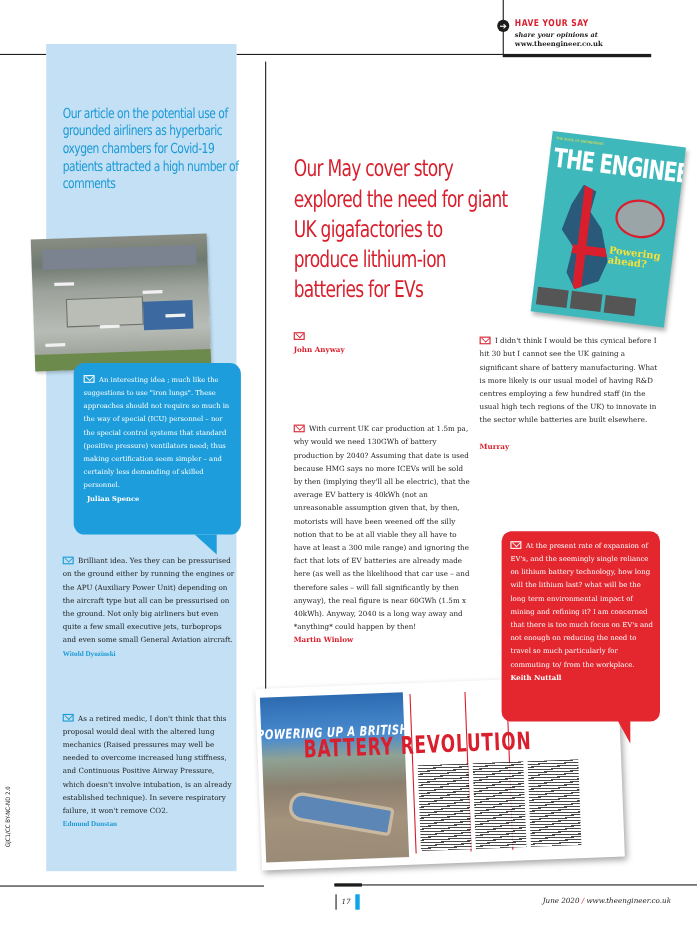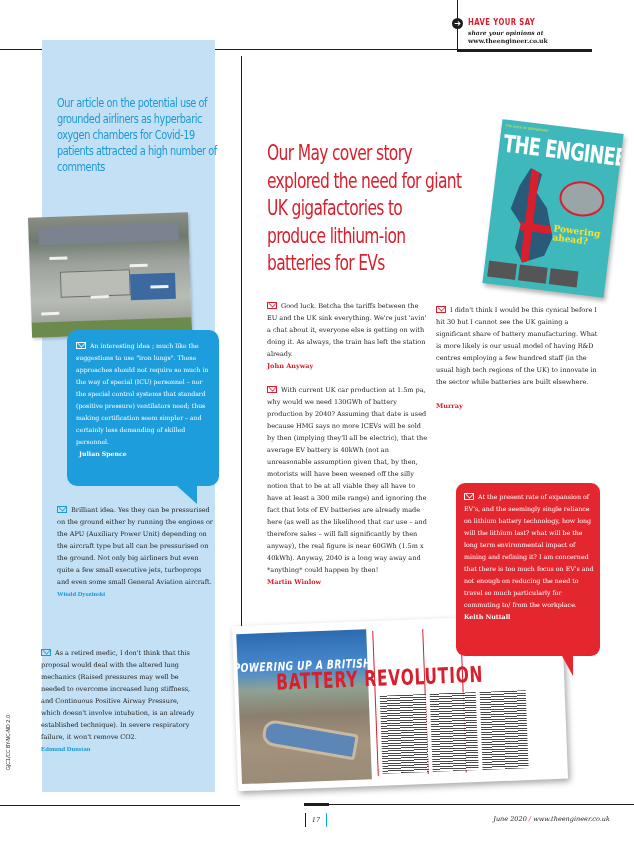--- a/index.html
+++ b/index.html
@@ -72,21 +72,21 @@
     .spread-photo { position: absolute; left: 4px; top: 8px; width: 130px; height: 150px; background: linear-gradient(180deg, #2d6bb1 0%, #4a8ccf 25%, #8fa293 38%, #8b7f6e 55%, #a3927c 75%, #9a8b77 100%); }
     .spread-factory { position: absolute; left: 22px; top: 95px; width: 95px; height: 26px; background: #5c86b5; border: 3px solid #c9b9a0; border-radius: 12px 4px 4px 12px; transform: rotate(12deg); }
     .spread-kicker { position: absolute; left: 0px; top: 35px; font-family: "DejaVu Sans Condensed", "DejaVu Sans", sans-serif; font-weight: bold; font-style: italic; font-size: 12px; color: #fff; letter-spacing: 0.5px; white-space: nowrap; transform: scaleX(0.85); transform-origin: left; }
     .spread-title { position: absolute; left: 42px; top: 45px; font-family: "DejaVu Sans Condensed", "DejaVu Sans", sans-serif; font-weight: bold; font-size: 22px; color: #d91f2d; letter-spacing: 1px; white-space: nowrap; transform: scaleX(0.78); transform-origin: left; }
     .spread-col { position: absolute; top: 75px; width: 46px; height: 78px; background: repeating-linear-gradient(180deg, #2a2a2a 0px, #2a2a2a 1px, #fff 1px, #fff 2.5px); opacity: 0.85; }
     .spread-rule { position: absolute; top: 10px; width: 1px; height: 145px; background: #d91f2d; }
 
     
     .footer-rule { position: absolute; left: 304px; top: 804px; width: 330px; height: 1px; background: #1d1d1b; }
     .footer-tab { position: absolute; left: 304px; top: 803px; width: 25px; height: 3px; background: #1d1d1b; }
-    .page-num { position: absolute; left: 305px; top: 813px; width: 22px; height: 14px; border-left: 1px solid #1d1d1b; border-right: 1px solid #0ea5e9; text-align: center; font-size: 6.5px; line-height: 14px; font-style: italic; }
+    .page-num { position: absolute; left: 305px; top: 813px; width: 22px; height: 14px; border-left: 1px solid #1d1d1b; border-right: 4px solid #0ea5e9; text-align: center; font-size: 6.5px; line-height: 14px; font-style: italic; }
     .footer-text { position: absolute; right: 24px; top: 815px; font-size: 6.5px; font-style: italic; white-space: nowrap; }
     .footer-text .slash { color: #d91f2d; }
   </style>
 </head>
 <body>
 
 <div class="hl" style="left:0; top:49px; width:42px;"></div>
 <div class="hl" style="left:215px; top:49px; width:242px;"></div>
 <div class="vl" style="left:241px; top:56px; height:726px;"></div>
 <div class="vl" style="left:457px; top:0; height:50px;"></div>
@@ -118,21 +118,21 @@
 <div class="bubble-blue">
   <span class="mail-icon white"></span><span>An interesting idea ; much like the suggestions to use "iron lungs". These approaches should not require so much in the way of special (ICU) personnel – nor the special control systems that standard (positive pressure) ventilators need; thus making certification seem simpler – and certainly less demanding of skilled personnel.</span><br>
   <span class="author">Julian Spence</span>
 </div>
 
 <div class="letter blue" style="left:57px; top:504px; width:158px;">
   <span class="mail-icon"></span><span>Brilliant idea. Yes they can be pressurised on the ground either by running the engines or the APU (Auxiliary Power Unit) depending on the aircraft type but all can be pressurised on the ground. Not only big airliners but even quite a few small executive jets, turboprops and even some small General Aviation aircraft.</span><br>
   <span class="author">Witold Dyozinski</span>
 </div>
 
-<div class="letter blue" style="left:41px; top:647px; width:158px;">
+<div class="letter blue" style="left:57px; top:647px; width:158px;">
   <span class="mail-icon"></span><span>As a retired medic, I don't think that this proposal would deal with the altered lung mechanics (Raised pressures may well be needed to overcome increased lung stiffness, and Continuous Positive Airway Pressure, which doesn't involve intubation, is an already established technique). In severe respiratory failure, it won't remove CO2.</span><br>
   <span class="author">Edmund Dunstan</span>
 </div>
 
 <div class="credit">GJC1/CC BY-NC-ND 2.0</div>
 
 <div class="main-headline">Our May cover story explored the need for giant UK gigafactories to produce lithium-ion batteries for EVs</div>
 
 <div class="cover">
   <div class="cover-top">THE VOICE OF ENGINEERING</div>
@@ -144,21 +144,21 @@
   <div class="cover-bubble"></div>
   <div class="cover-headline">Powering ahead?</div>
   <div class="cover-thumbs">
       <div></div>
       <div></div>
       <div></div>
     </div>
 </div>
 
 <div class="letter red mid-col" style="top:300px;">
-  <span class="mail-icon red"></span><span>Good luck. Betcha the tariffs between the EU and the UK sink everything. We're just 'avin' a chat about it, everyone else is getting on with doing it. As always, the train has left the station already.</span><br>
+  <span class="mail-icon red"></span><br>
   <span class="author">John Anyway</span>
 </div>
 
 <div class="letter red mid-col" style="top:384px;">
   <span class="mail-icon red"></span><span>With current UK car production at 1.5m pa, why would we need 130GWh of battery production by 2040? Assuming that date is used because HMG says no more ICEVs will be sold by then (implying they'll all be electric), that the average EV battery is 40kWh (not an unreasonable assumption given that, by then, motorists will have been weened off the silly notion that to be at all viable they all have to have at least a 300 mile range) and ignoring the fact that lots of EV batteries are already made here (as well as the likelihood that car use – and therefore sales – will fall significantly by then anyway), the real figure is near 60GWh (1.5m x 40kWh). Anyway, 2040 is a long way away and *anything* could happen by then!</span><br>
   <span class="author">Martin Winlow</span>
 </div>
 
 <div class="letter red right-col" style="top:304px;">
   <span class="mail-icon red"></span><span>I didn't think I would be this cynical before I hit 30 but I cannot see the UK gaining a significant share of battery manufacturing. What is more likely is our usual model of having R&amp;D centres employing a few hundred staff (in the usual high tech regions of the UK) to innovate in the sector while batteries are built elsewhere.</span><br>

